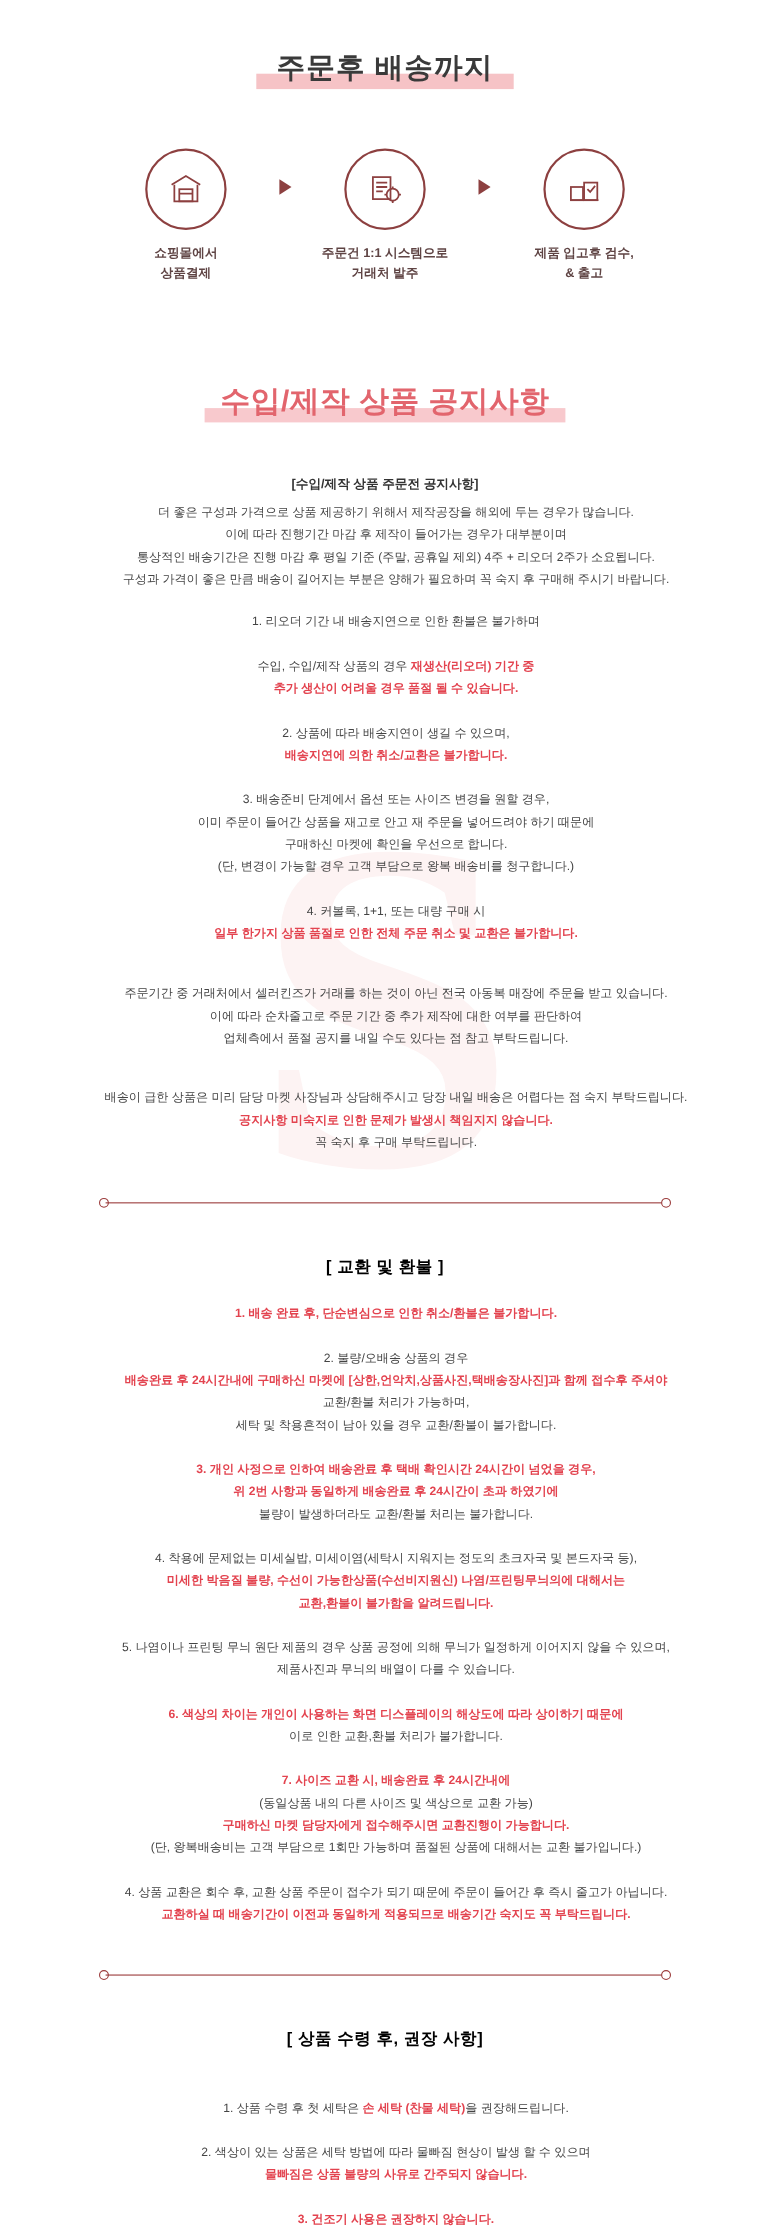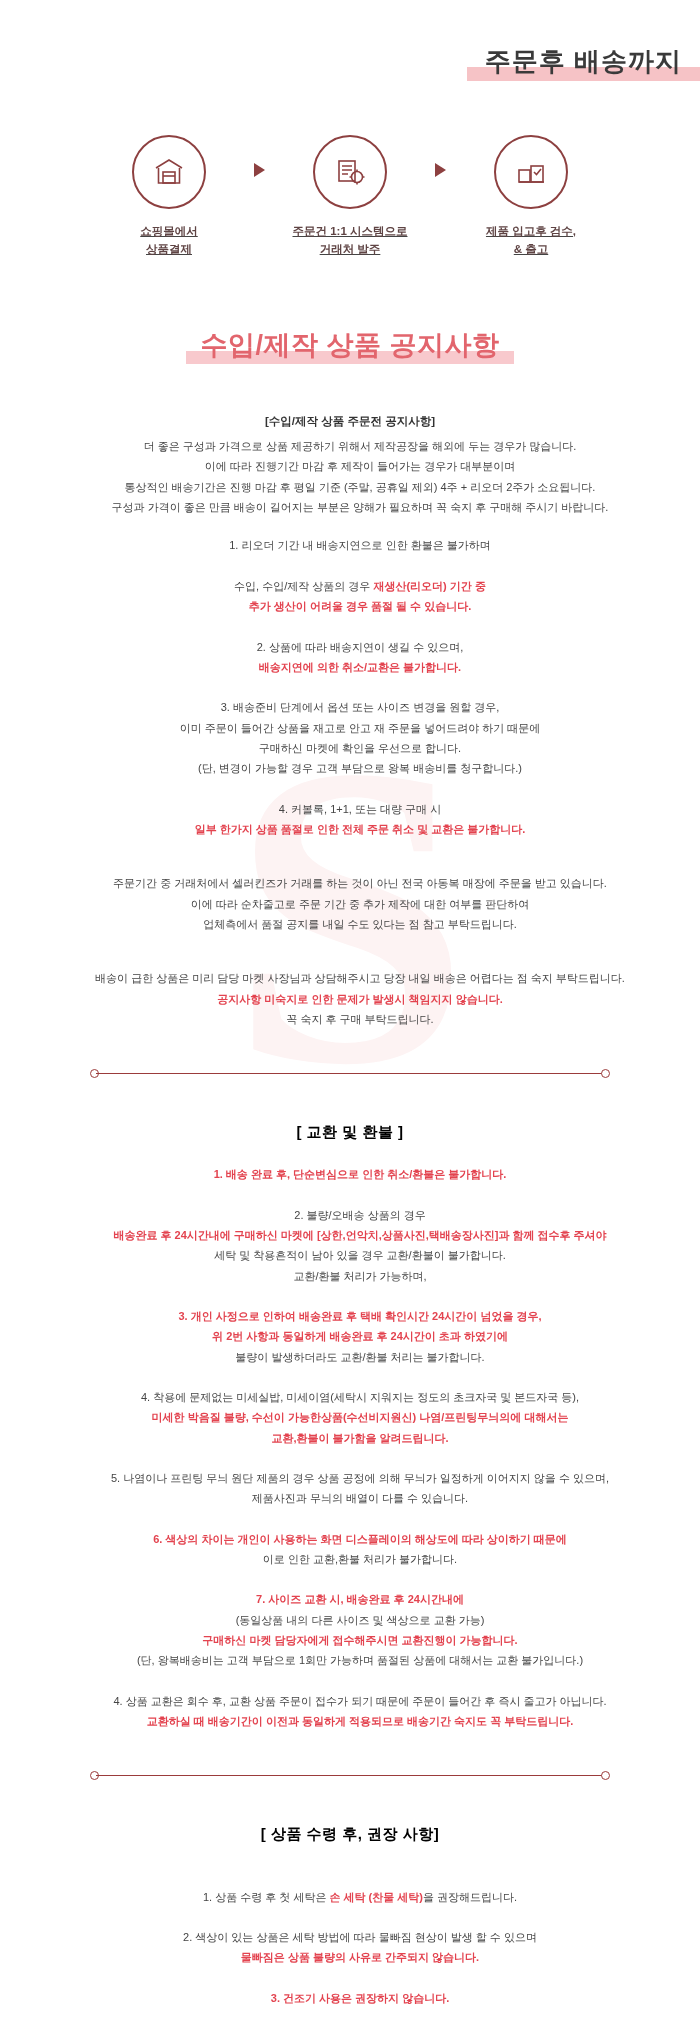--- a/index.html
+++ b/index.html
@@ -35,21 +35,21 @@
     z-index: 0;
     user-select: none;
   }
   .content {
     position: relative;
     z-index: 1;
   }
 
   
   .banner-wrap {
-    text-align: right;
+    text-align: center;
     padding-top: 42px;
   }
   .banner-title {
     display: inline-block;
     position: relative;
     font-size: 26px;
     font-weight: bold;
     color: #3a3a3a;
     letter-spacing: 1px;
     padding: 2px 18px 4px 18px;
@@ -64,21 +64,20 @@
     z-index: -1;
   }
 
   
   .flow {
     display: flex;
     justify-content: center;
     align-items: flex-start;
     gap: 10px;
     margin-top: 52px;
-    text-decoration: underline;
   }
   .flow-item {
     width: 150px;
     text-align: center;
   }
   .flow-circle {
     width: 74px;
     height: 74px;
     border: 2px solid #8d4040;
     border-radius: 50%;
@@ -101,21 +100,21 @@
     width: 0;
     height: 0;
     border-left: 11px solid #8d4040;
     border-top: 7px solid transparent;
     border-bottom: 7px solid transparent;
   }
 
   
   .section-heading-wrap {
     text-align: center;
-    margin-top: 66px;
+    margin-top: 86px;
   }
   .section-heading {
     display: inline-block;
     position: relative;
     font-size: 27px;
     font-weight: bold;
     color: #e2656d;
     padding: 2px 14px 4px 14px;
     letter-spacing: 0.5px;
   }
@@ -314,22 +313,22 @@
     <div class="block">
       <div class="bracket-title">[ 교환 및 환불 ]</div>
 
       <div class="gap-26">
         <p class="p red">1. 배송 완료 후, 단순변심으로 인한 취소/환불은 불가합니다.</p>
       </div>
 
       <div class="gap-20">
         <p class="p">2. 불량/오배송 상품의 경우</p>
         <p class="p red">배송완료 후 24시간내에 구매하신 마켓에 [상한,언악치,상품사진,택배송장사진]과 함께 접수후 주셔야</p>
+        <p class="p">교환/환불 처리가 가능하며,</p>
         <p class="p">세탁 및 착용흔적이 남아 있을 경우 교환/환불이 불가합니다.</p>
-        <p class="p">교환/환불 처리가 가능하며,</p>
       </div>
 
       <div class="gap-20">
         <p class="p red">3. 개인 사정으로 인하여 배송완료 후 택배 확인시간 24시간이 넘었을 경우,</p>
         <p class="p red">위 2번 사항과 동일하게 배송완료 후 24시간이 초과 하였기에</p>
         <p class="p">불량이 발생하더라도 교환/환불 처리는 불가합니다.</p>
       </div>
 
       <div class="gap-20">
         <p class="p">4. 착용에 문제없는 미세실밥, 미세이염(세탁시 지워지는 정도의 초크자국 및 본드자국 등),</p>

